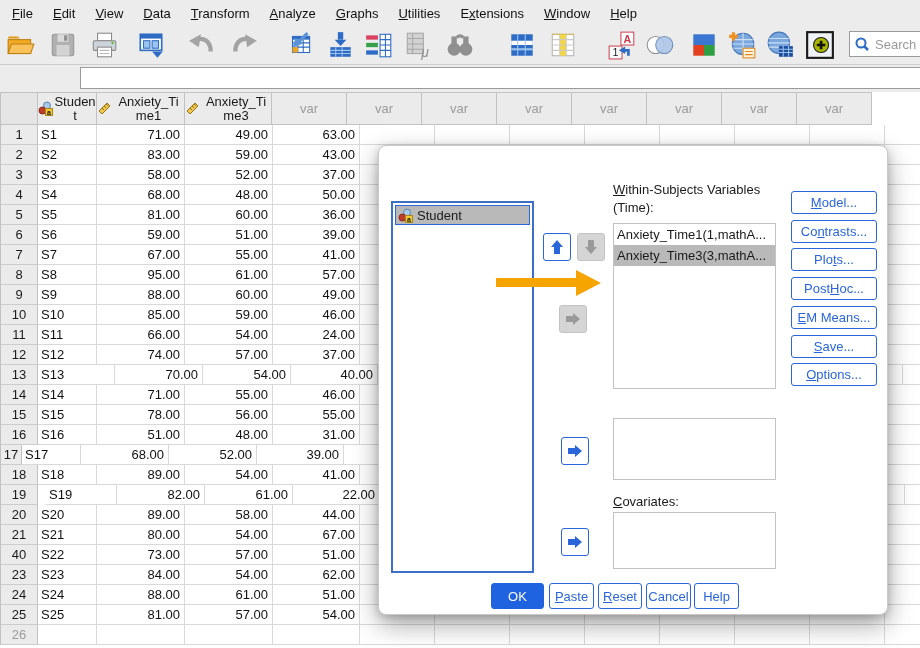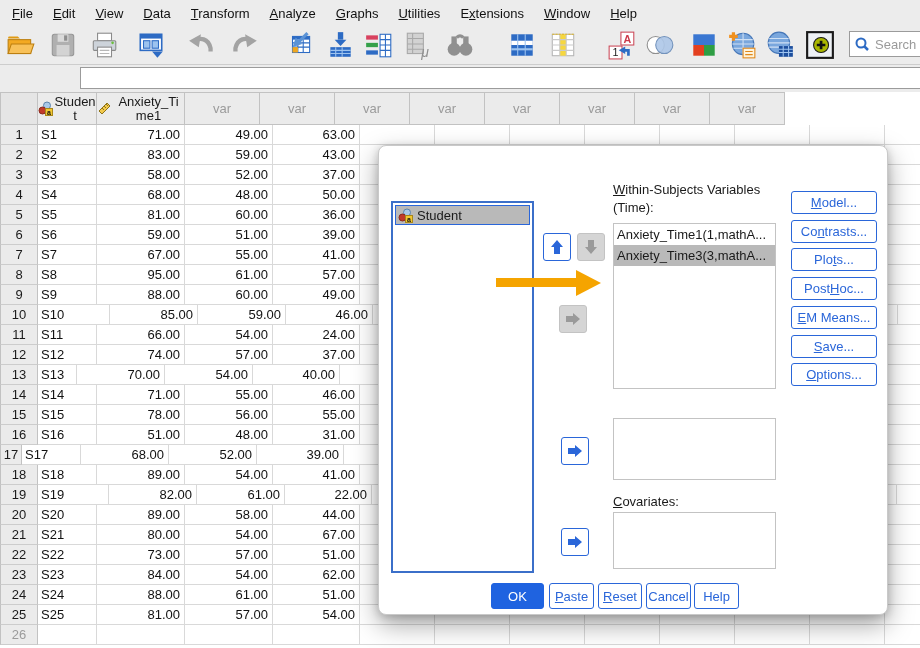--- a/index.html
+++ b/index.html
@@ -280,20 +280,29 @@
         </div>
         <div class="hc named" style="width: 88px;">
           <span class="mico">
             <svg width="15" height="15" viewBox="0 0 15 15">
               <polygon points="2,10 10,2 13,5 5,13" fill="#f2c94c" stroke="#8f7418"></polygon>
               <path d="M5 7 l2 2 M7 5 l2 2 M9 3 l2 2" stroke="#8f7418" stroke-width="1"></path>
             </svg>
           </span>
           <span class="htx">Anxiety_Time1</span>
         </div>
+        <div class="hc named" style="width: 87px;">
+          <span class="mico">
+            <svg width="15" height="15" viewBox="0 0 15 15">
+              <polygon points="2,10 10,2 13,5 5,13" fill="#f2c94c" stroke="#8f7418"></polygon>
+              <path d="M5 7 l2 2 M7 5 l2 2 M9 3 l2 2" stroke="#8f7418" stroke-width="1"></path>
+            </svg>
+          </span>
+          <span class="htx">Anxiety_Time3</span>
+        </div>
         <div class="hc var" style="width: 75px;">var</div>
         <div class="hc var" style="width: 75px;">var</div>
         <div class="hc var" style="width: 75px;">var</div>
         <div class="hc var" style="width: 75px;">var</div>
         <div class="hc var" style="width: 75px;">var</div>
         <div class="hc var" style="width: 75px;">var</div>
         <div class="hc var" style="width: 75px;">var</div>
         <div class="hc var" style="width: 75px;">var</div>
       </div>
     <div class="gbody">
@@ -427,21 +436,21 @@
           <div class="gc" style="width: 75px;"></div>
           <div class="gc" style="width: 75px;"></div>
           <div class="gc" style="width: 75px;"></div>
           <div class="gc" style="width: 75px;"></div>
           <div class="gc" style="width: 75px;"></div>
           <div class="gc" style="width: 75px;"></div>
           <div class="gc" style="width: 75px;"></div>
         </div>
         <div class="grow">
           <div class="rn" style="width: 38px;">10</div>
-          <div class="gc left" style="width: 72px;">S10</div>
+          <div class="gc left" style="width: 59px;">S10</div>
           <div class="gc num" style="width: 88px;">85.00</div>
           <div class="gc num" style="width: 88px;">59.00</div>
           <div class="gc num" style="width: 87px;">46.00</div>
           <div class="gc" style="width: 75px;"></div>
           <div class="gc" style="width: 75px;"></div>
           <div class="gc" style="width: 75px;"></div>
           <div class="gc" style="width: 75px;"></div>
           <div class="gc" style="width: 75px;"></div>
           <div class="gc" style="width: 75px;"></div>
           <div class="gc" style="width: 75px;"></div>
@@ -472,21 +481,21 @@
           <div class="gc" style="width: 75px;"></div>
           <div class="gc" style="width: 75px;"></div>
           <div class="gc" style="width: 75px;"></div>
           <div class="gc" style="width: 75px;"></div>
           <div class="gc" style="width: 75px;"></div>
           <div class="gc" style="width: 75px;"></div>
           <div class="gc" style="width: 75px;"></div>
         </div>
         <div class="grow">
           <div class="rn" style="width: 38px;">13</div>
-          <div class="gc left" style="width: 39px;">S13</div>
+          <div class="gc left" style="width: 77px;">S13</div>
           <div class="gc num" style="width: 88px;">70.00</div>
           <div class="gc num" style="width: 88px;">54.00</div>
           <div class="gc num" style="width: 87px;">40.00</div>
           <div class="gc" style="width: 75px;"></div>
           <div class="gc" style="width: 75px;"></div>
           <div class="gc" style="width: 75px;"></div>
           <div class="gc" style="width: 75px;"></div>
           <div class="gc" style="width: 75px;"></div>
           <div class="gc" style="width: 75px;"></div>
           <div class="gc" style="width: 75px;"></div>
@@ -562,21 +571,21 @@
           <div class="gc" style="width: 75px;"></div>
           <div class="gc" style="width: 75px;"></div>
           <div class="gc" style="width: 75px;"></div>
           <div class="gc" style="width: 75px;"></div>
           <div class="gc" style="width: 75px;"></div>
           <div class="gc" style="width: 75px;"></div>
           <div class="gc" style="width: 75px;"></div>
         </div>
         <div class="grow">
           <div class="rn" style="width: 38px;">19</div>
-          <div class="gc left" style="width: 71px;">S19</div>
+          <div class="gc left" style="width: 71px; margin-left: 8px;">S19</div>
           <div class="gc num" style="width: 88px;">82.00</div>
           <div class="gc num" style="width: 88px;">61.00</div>
           <div class="gc num" style="width: 87px;">22.00</div>
           <div class="gc" style="width: 75px;"></div>
           <div class="gc" style="width: 75px;"></div>
           <div class="gc" style="width: 75px;"></div>
           <div class="gc" style="width: 75px;"></div>
           <div class="gc" style="width: 75px;"></div>
           <div class="gc" style="width: 75px;"></div>
           <div class="gc" style="width: 75px;"></div>
@@ -606,21 +615,21 @@
           <div class="gc" style="width: 75px;"></div>
           <div class="gc" style="width: 75px;"></div>
           <div class="gc" style="width: 75px;"></div>
           <div class="gc" style="width: 75px;"></div>
           <div class="gc" style="width: 75px;"></div>
           <div class="gc" style="width: 75px;"></div>
           <div class="gc" style="width: 75px;"></div>
           <div class="gc" style="width: 75px;"></div>
         </div>
         <div class="grow">
-          <div class="rn" style="width: 38px;">22</div>
+          <div class="rn" style="width: 38px;">40</div>
           <div class="gc left" style="width: 59px;">S22</div>
           <div class="gc num" style="width: 88px;">73.00</div>
           <div class="gc num" style="width: 88px;">57.00</div>
           <div class="gc num" style="width: 87px;">51.00</div>
           <div class="gc" style="width: 75px;"></div>
           <div class="gc" style="width: 75px;"></div>
           <div class="gc" style="width: 75px;"></div>
           <div class="gc" style="width: 75px;"></div>
           <div class="gc" style="width: 75px;"></div>
           <div class="gc" style="width: 75px;"></div>

